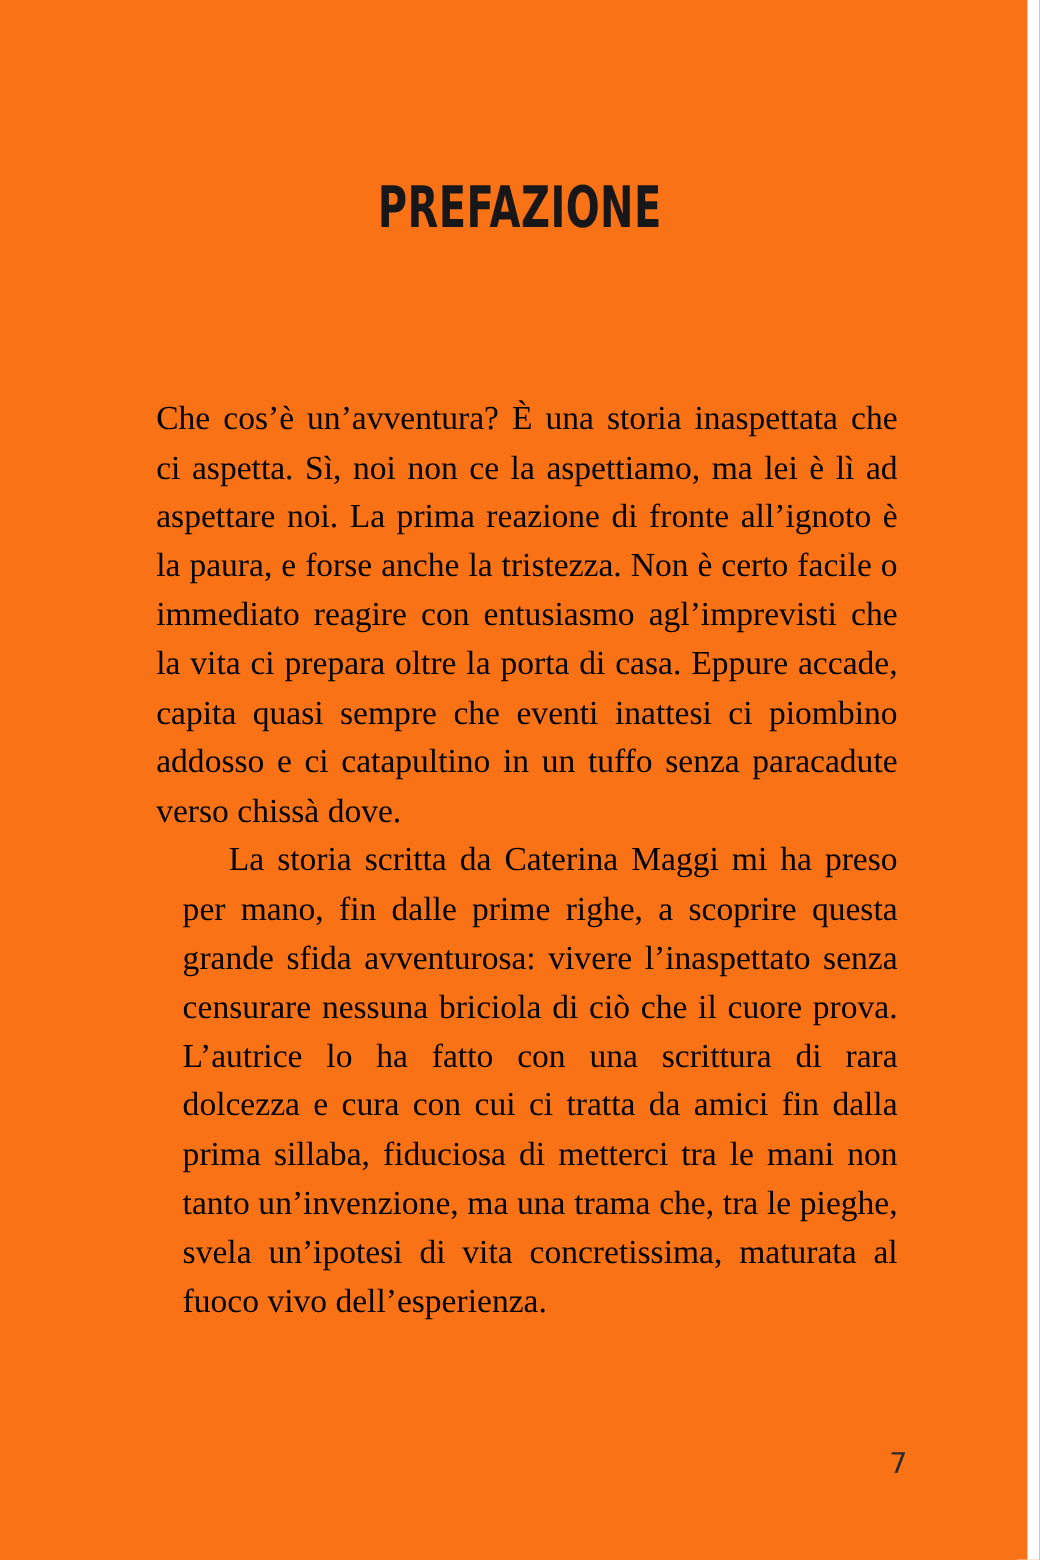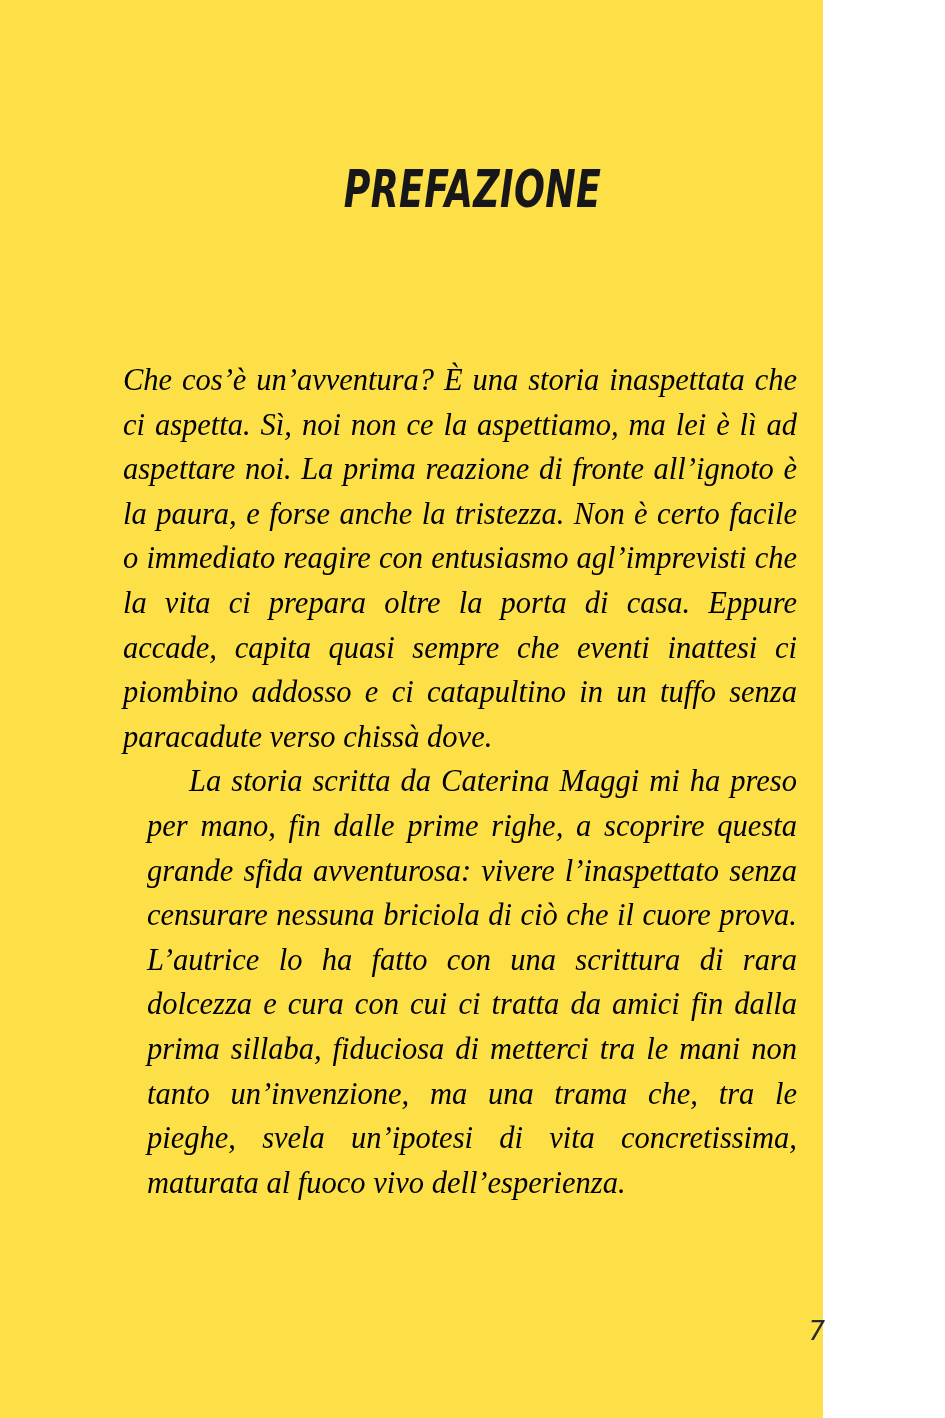--- a/index.html
+++ b/index.html
@@ -11,25 +11,24 @@
     height: 1418px;
     background: #ffffff;
     font-family: "Liberation Serif", "DejaVu Serif", serif;
     color: #000000;
     -webkit-font-smoothing: antialiased;
     overflow: hidden;
   }
 
   .page {
     position: relative;
-    width: 823px;
+    width: 934px;
     height: 1418px;
-    background: #fde047;
+    background: #f97316;
     box-sizing: border-box;
-    font-style: italic;
   }
 
   
   .chapter-title {
     position: absolute;
     left: 0;
     top: 126px;
     width: 945px;
     text-align: center;
     font-family: "DejaVu Sans", "Liberation Sans", sans-serif;
@@ -40,21 +39,21 @@
     color: #17171a;
     
     transform: scaleX(0.70);
     transform-origin: center top;
     white-space: nowrap;
   }
 
   
   .textblock {
     position: absolute;
-    left: 123px;
+    left: 142px;
     top: 358px;
     width: 674px;
   }
 
   .para {
     margin: 0;
     text-align: justify;
     text-justify: inter-word;
     font-size: 30.5px;
     line-height: 44.6px;

